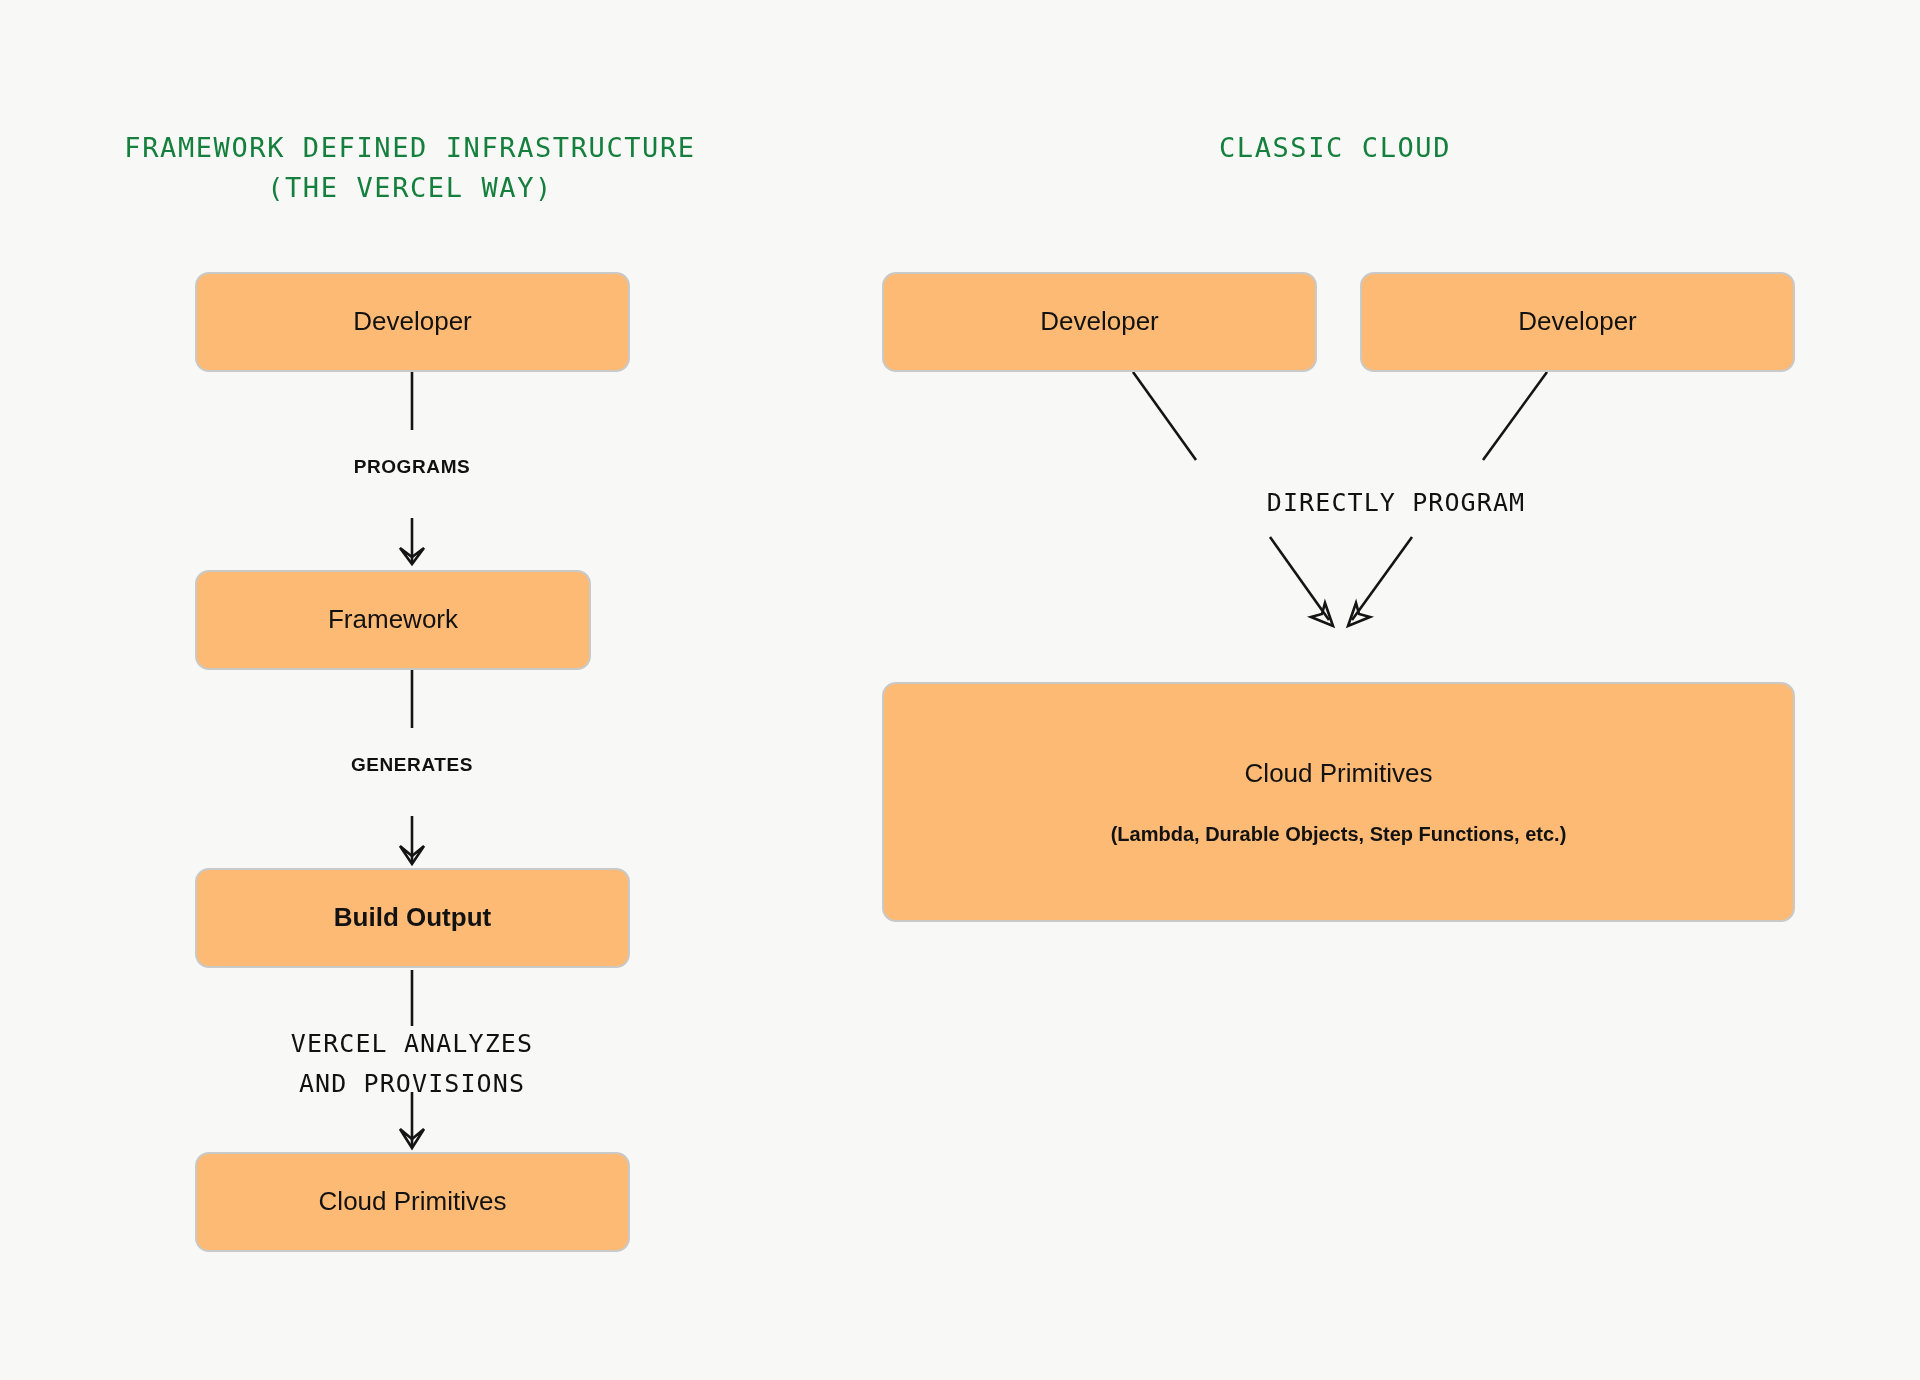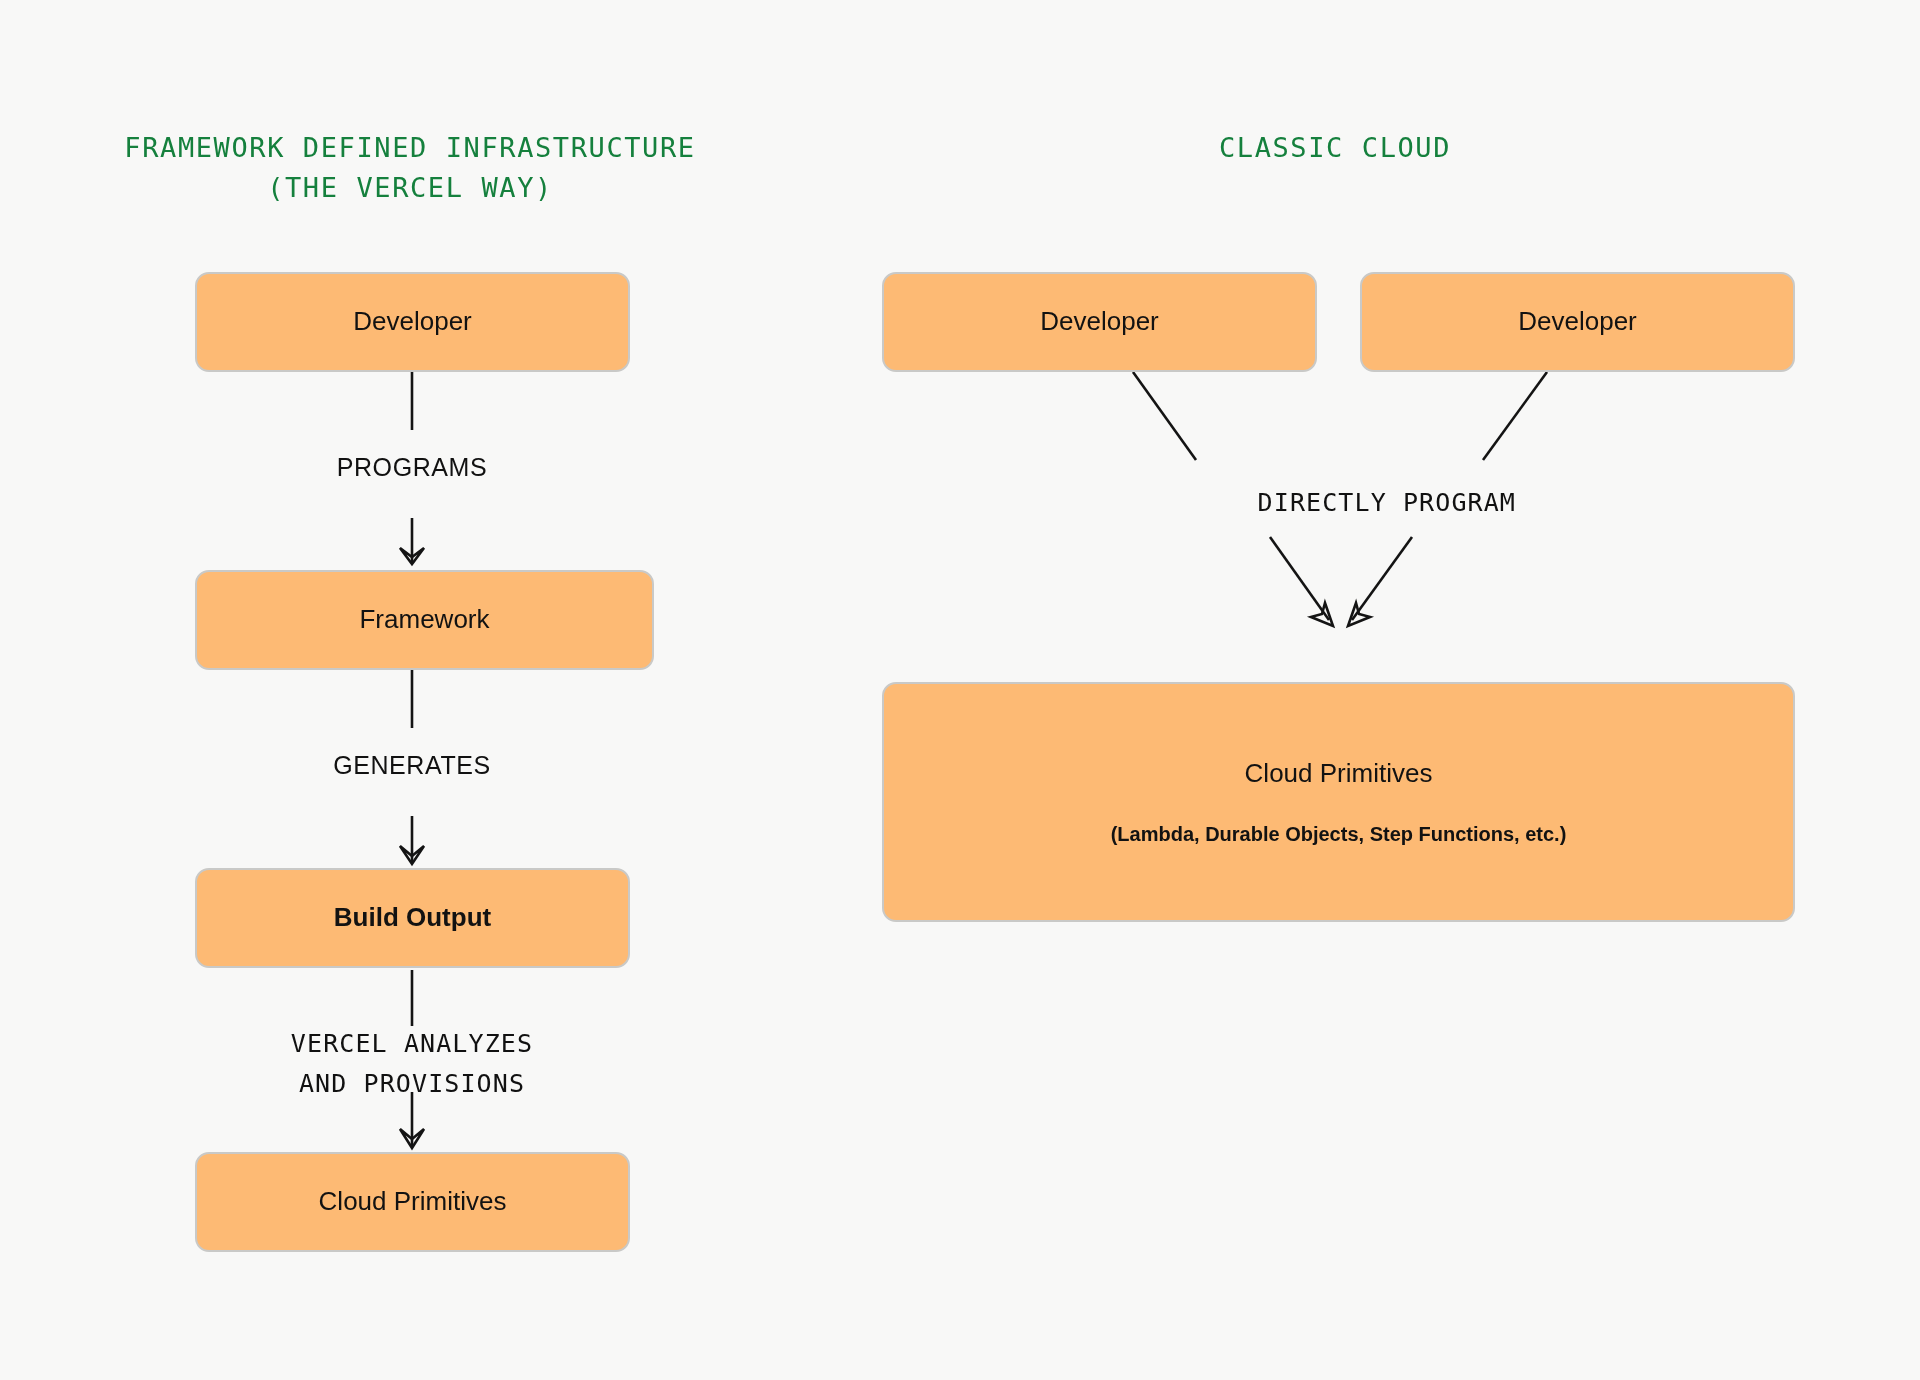--- a/index.html
+++ b/index.html
@@ -65,23 +65,24 @@
 
   
   .edge-label {
     position: absolute;
     text-align: center;
     color: #111111;
     white-space: pre-line;
   }
   .edge-label.sans {
     font-family: "Liberation Sans", sans-serif;
-    font-size: 25px;
+    font-size: 19px;
     letter-spacing: 0.6px;
     line-height: 38px;
+    font-weight: bold;
   }
   .edge-label.mono {
     font-family: "DejaVu Sans Mono", "Liberation Mono", monospace;
     font-size: 25px;
     letter-spacing: 1.1px;
     line-height: 40px;
   }
 
   
   #edges {
@@ -129,21 +130,21 @@
 
   <div class="col-title" style="left:60px; top:128px; width:700px;">FRAMEWORK DEFINED INFRASTRUCTURE
 (THE VERCEL WAY)</div>
 
   <div class="node" style="left:195px; top:272px; width:435px; height:100px;">
     <span class="node-label">Developer</span>
   </div>
 
   <div class="edge-label sans" style="left:212px; top:448px; width:400px;">PROGRAMS</div>
 
-  <div class="node" style="left:195px; top:570px; width:459px; height:100px;">
+  <div class="node" style="left:195px; top:570px; width:396px; height:100px;">
     <span class="node-label">Framework</span>
   </div>
 
   <div class="edge-label sans" style="left:212px; top:746px; width:400px;">GENERATES</div>
 
   <div class="node" style="left:195px; top:868px; width:435px; height:100px;font-weight:bold;">
     <span class="node-label">Build Output</span>
   </div>
 
   <div class="edge-label mono" style="left:212px; top:1024px; width:400px;">VERCEL ANALYZES
@@ -156,20 +157,20 @@
   <div class="col-title" style="left:985px; top:128px; width:700px;">CLASSIC CLOUD</div>
 
   <div class="node" style="left:882px; top:272px; width:435px; height:100px;">
     <span class="node-label">Developer</span>
   </div>
 
   <div class="node" style="left:1360px; top:272px; width:435px; height:100px;">
     <span class="node-label">Developer</span>
   </div>
 
-  <div class="edge-label mono" style="left:1116px; top:483px; width:400px;text-align:right;">DIRECTLY PROGRAM</div>
+  <div class="edge-label mono" style="left:1196px; top:483px; width:400px;">DIRECTLY PROGRAM</div>
 
   <div class="node" style="left:882px; top:682px; width:913px; height:240px;">
     <span class="node-label">Cloud Primitives</span>
     <span class="node-sublabel">(Lambda, Durable Objects, Step Functions, etc.)</span>
   </div>
 
 </div>
 
 </body></html>

